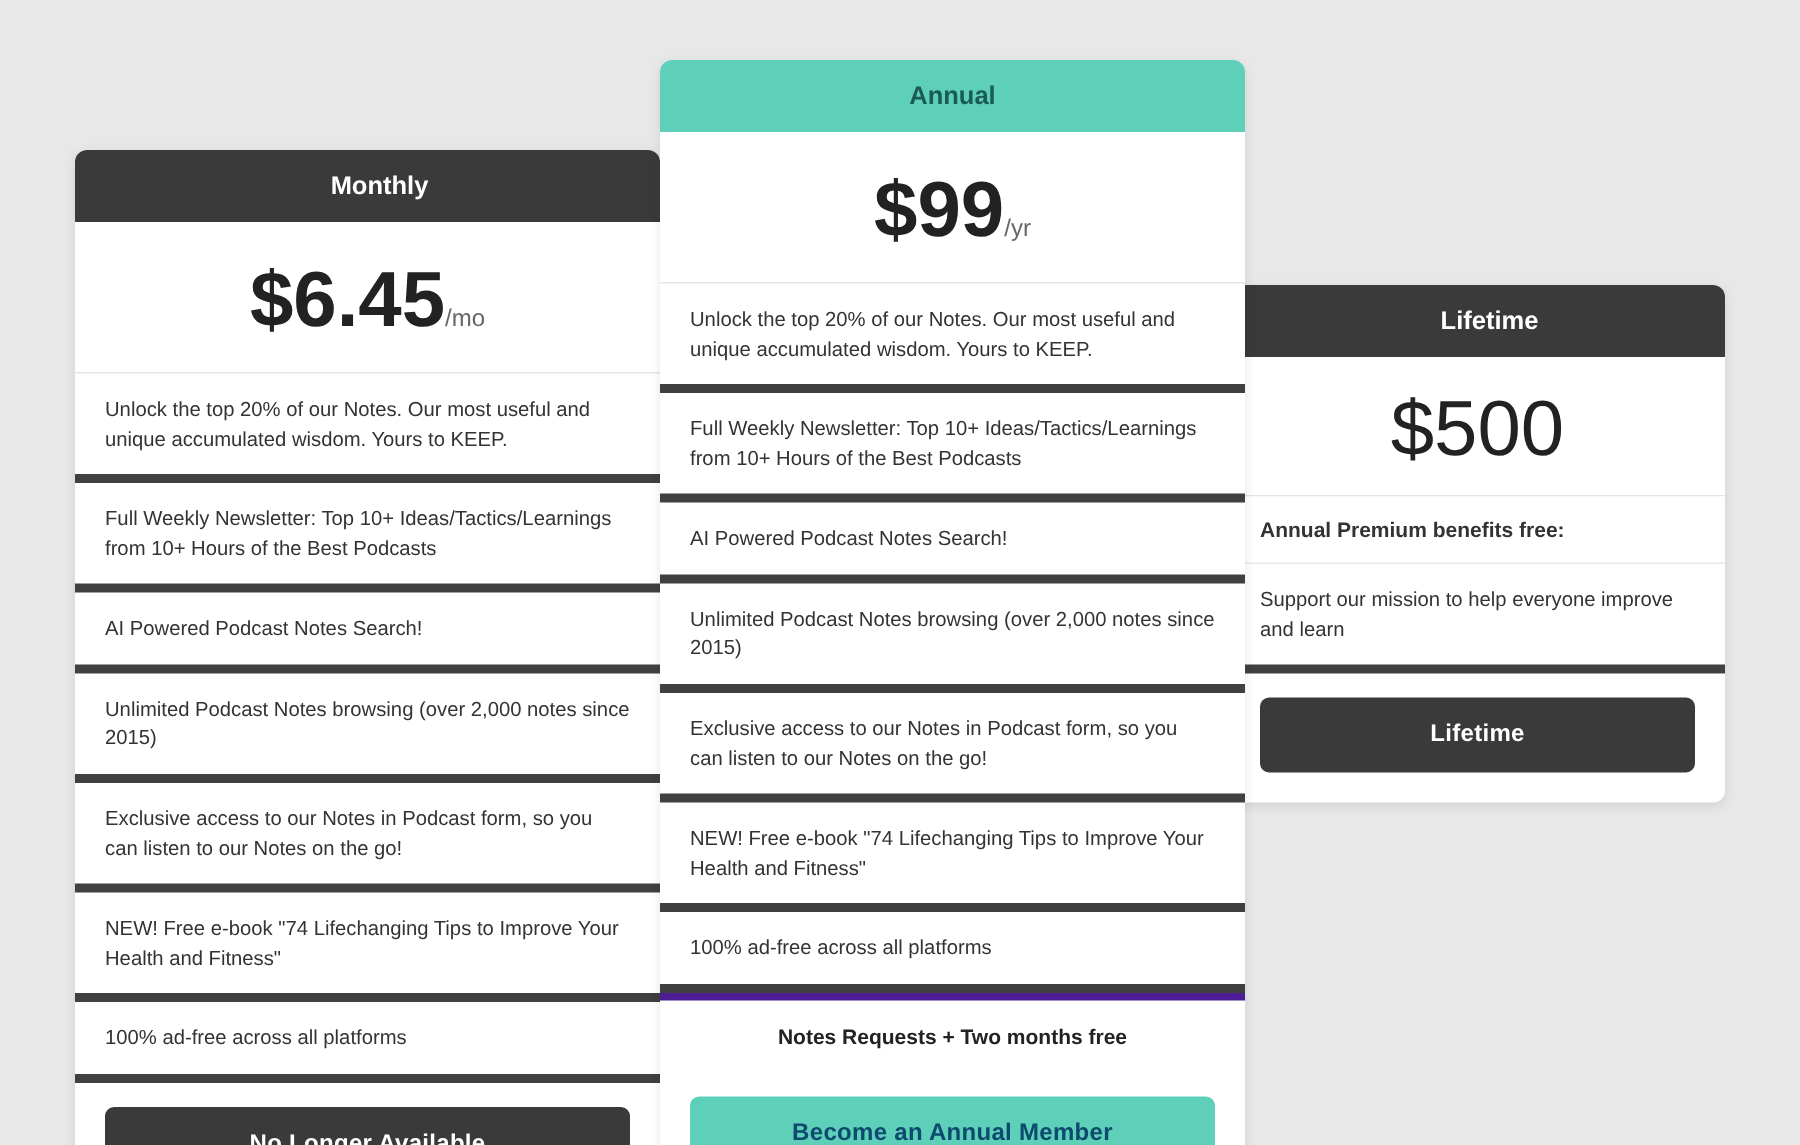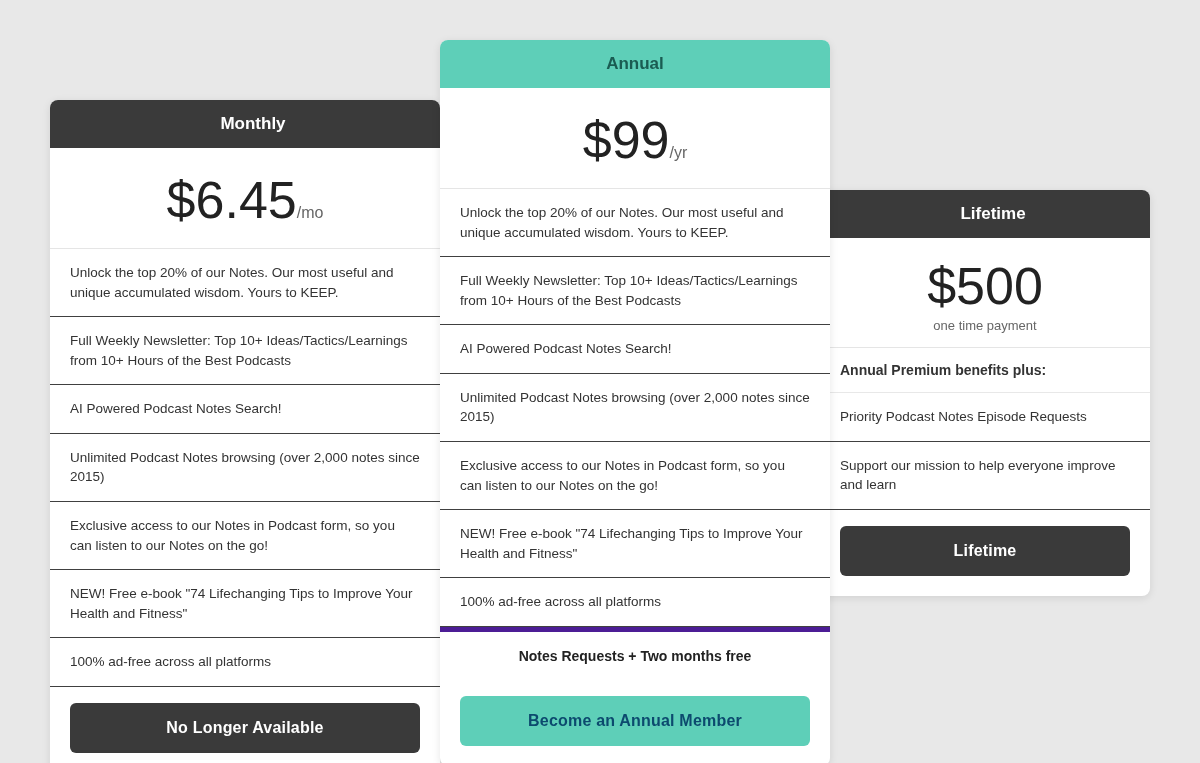--- a/index.html
+++ b/index.html
@@ -63,38 +63,38 @@
       color: #1a5c52;
     }
 
     .price-section {
       padding: 22px 20px 18px;
       text-align: center;
       border-bottom: 1px solid #e5e5e5;
     }
     .price-amount {
       font-size: 52px;
-      font-weight: 400;
+      font-weight: 700;
       color: #222;
     }
     .price-period {
       font-size: 16px;
       color: #666;
       font-weight: 400;
       margin-top: 41px;
     }
     .price-note {
       font-size: 14px;
       color: #555;
       margin-top: 4px;
     }
 
     .feature-row {
       padding: 14px 20px;
-      border-bottom: 1px solid #404040;
+      border-bottom: 6px solid #404040;
       font-size: 13.5px;
       color: #333;
       line-height: 1.45;
     }
     .feature-row:last-of-type {
       border-bottom: none;
     }
 
     .cta-section {
       padding: 16px 20px 20px;
@@ -200,23 +200,21 @@
       <button class="cta-btn cta-btn-teal">Become an Annual Member</button>
     </div>
   </div>
 
   <div class="card card-lifetime">
     <div class="card-header card-header-dark">
       <span class="card-header-title">Lifetime</span>
     </div>
     <div class="lifetime-price-section">
       <div class="lifetime-price-amount">$500</div>
-      <div class="lifetime-price-note">one time payment</div>
-    </div>
-    <div class="benefits-header">Annual Premium benefits plus:</div>
-    <div class="feature-row">Priority Podcast Notes Episode Requests</div>
+    </div>
+    <div class="benefits-header">Annual Premium benefits free:</div>
     <div class="feature-row">Support our mission to help everyone improve and learn</div>
     <div class="cta-section">
       <button class="cta-btn cta-btn-dark">Lifetime</button>
     </div>
   </div>
 
 </div>
 
 </body></html>

